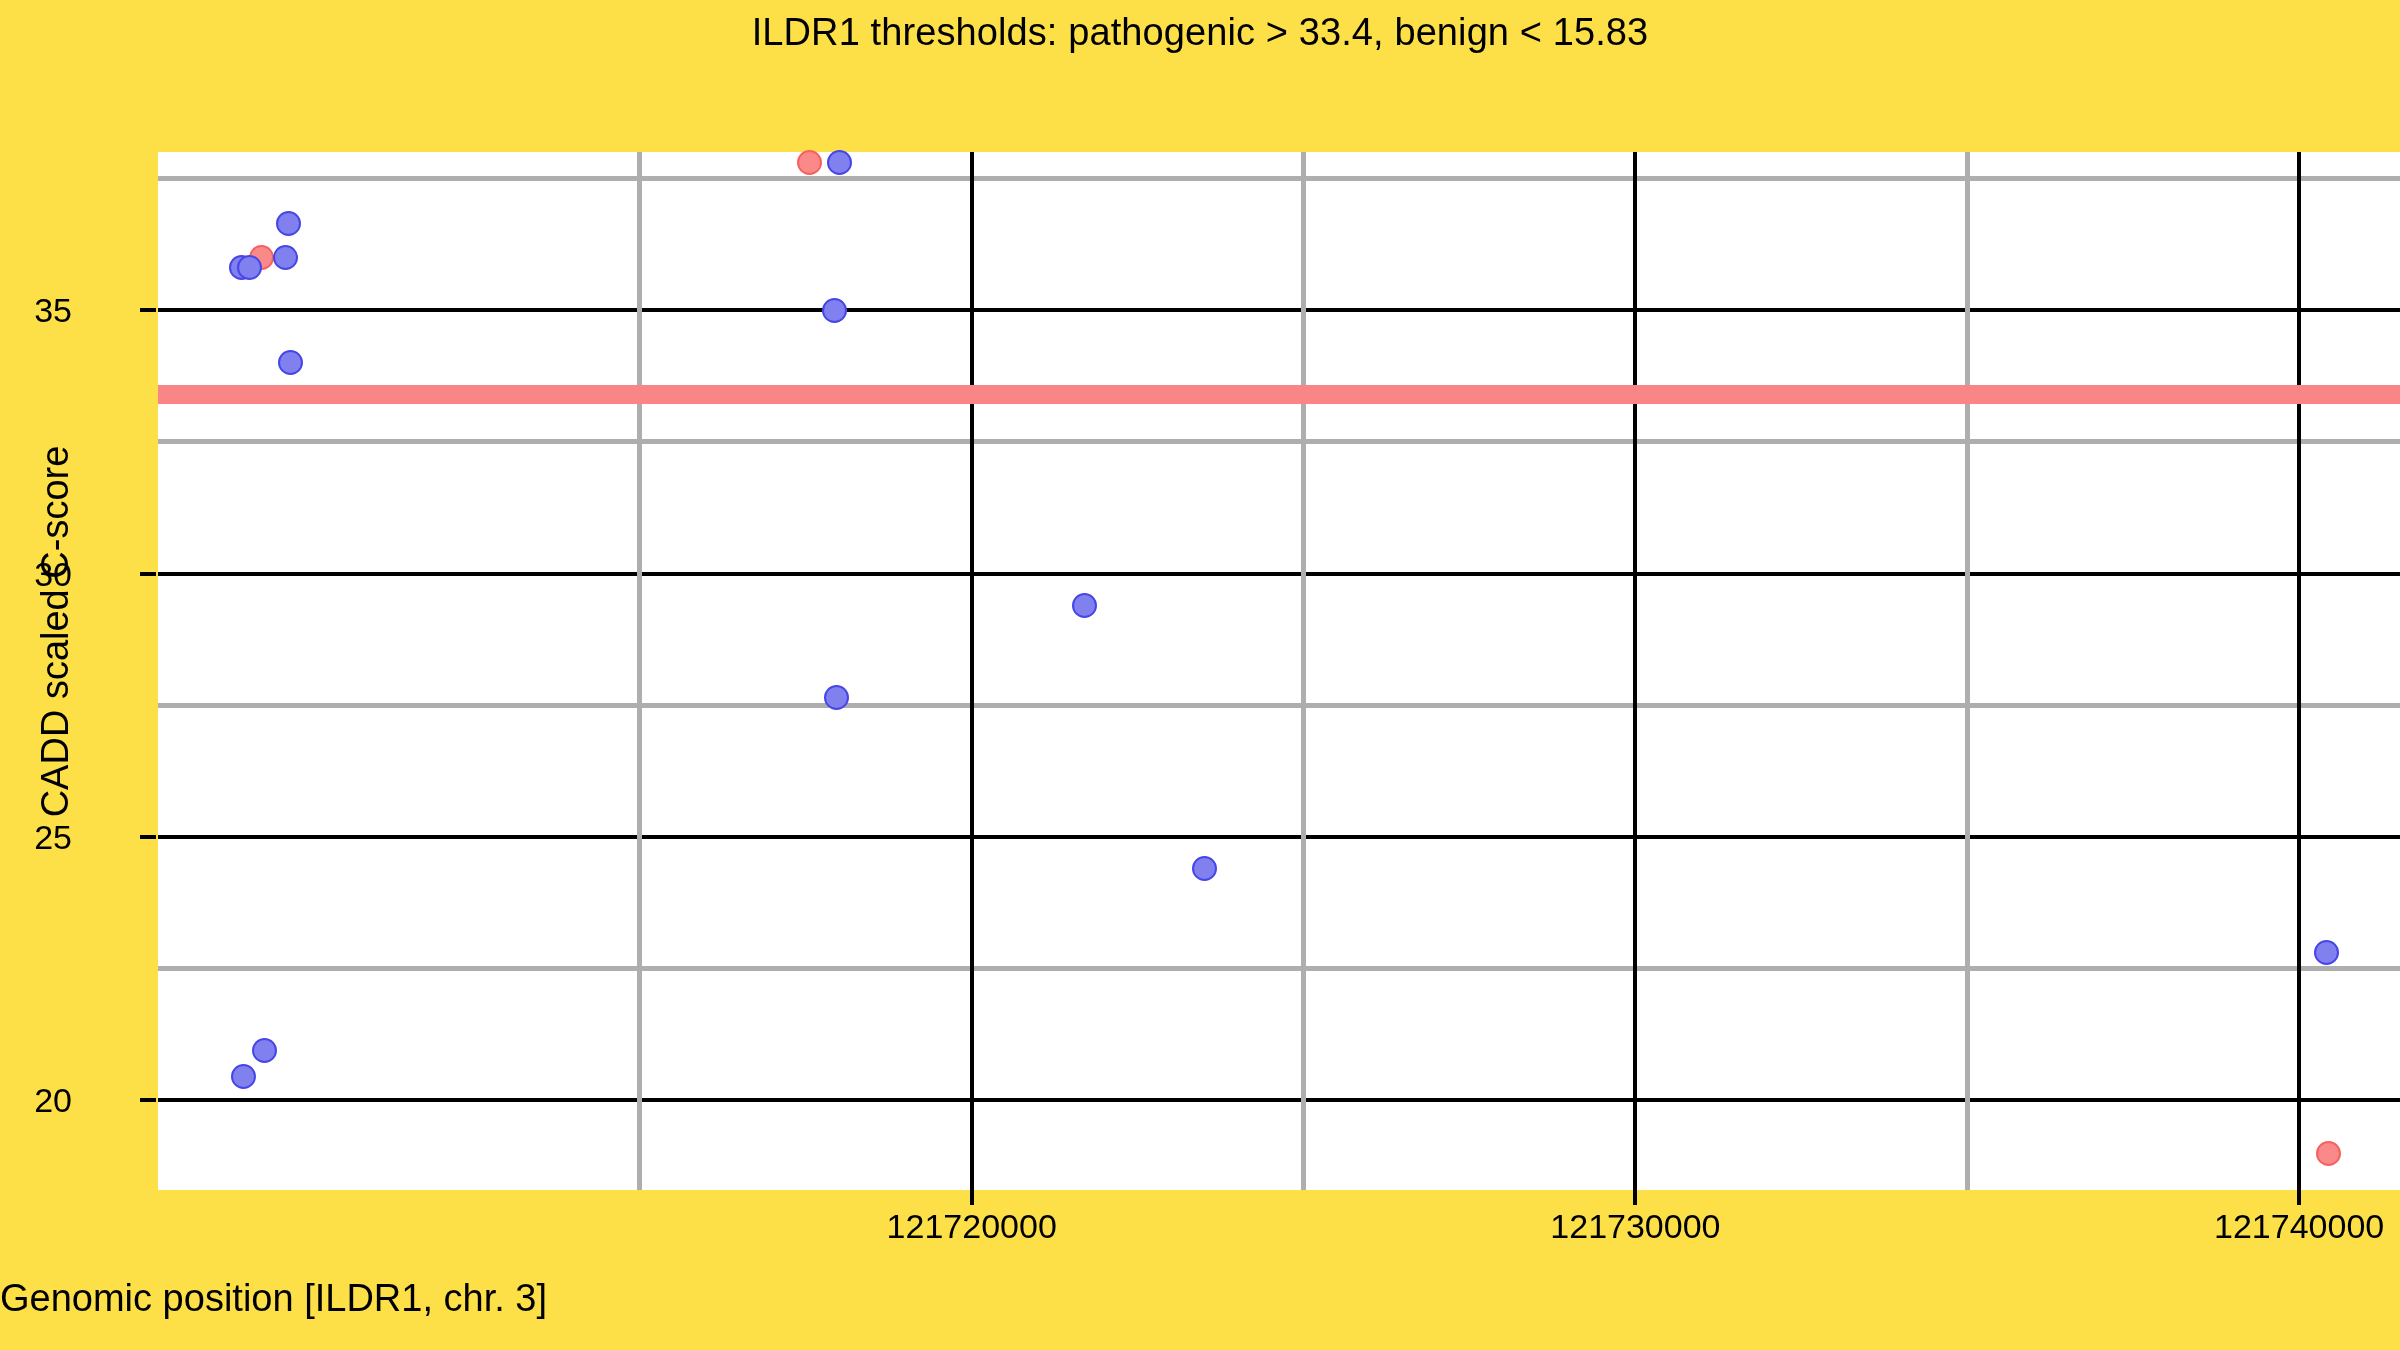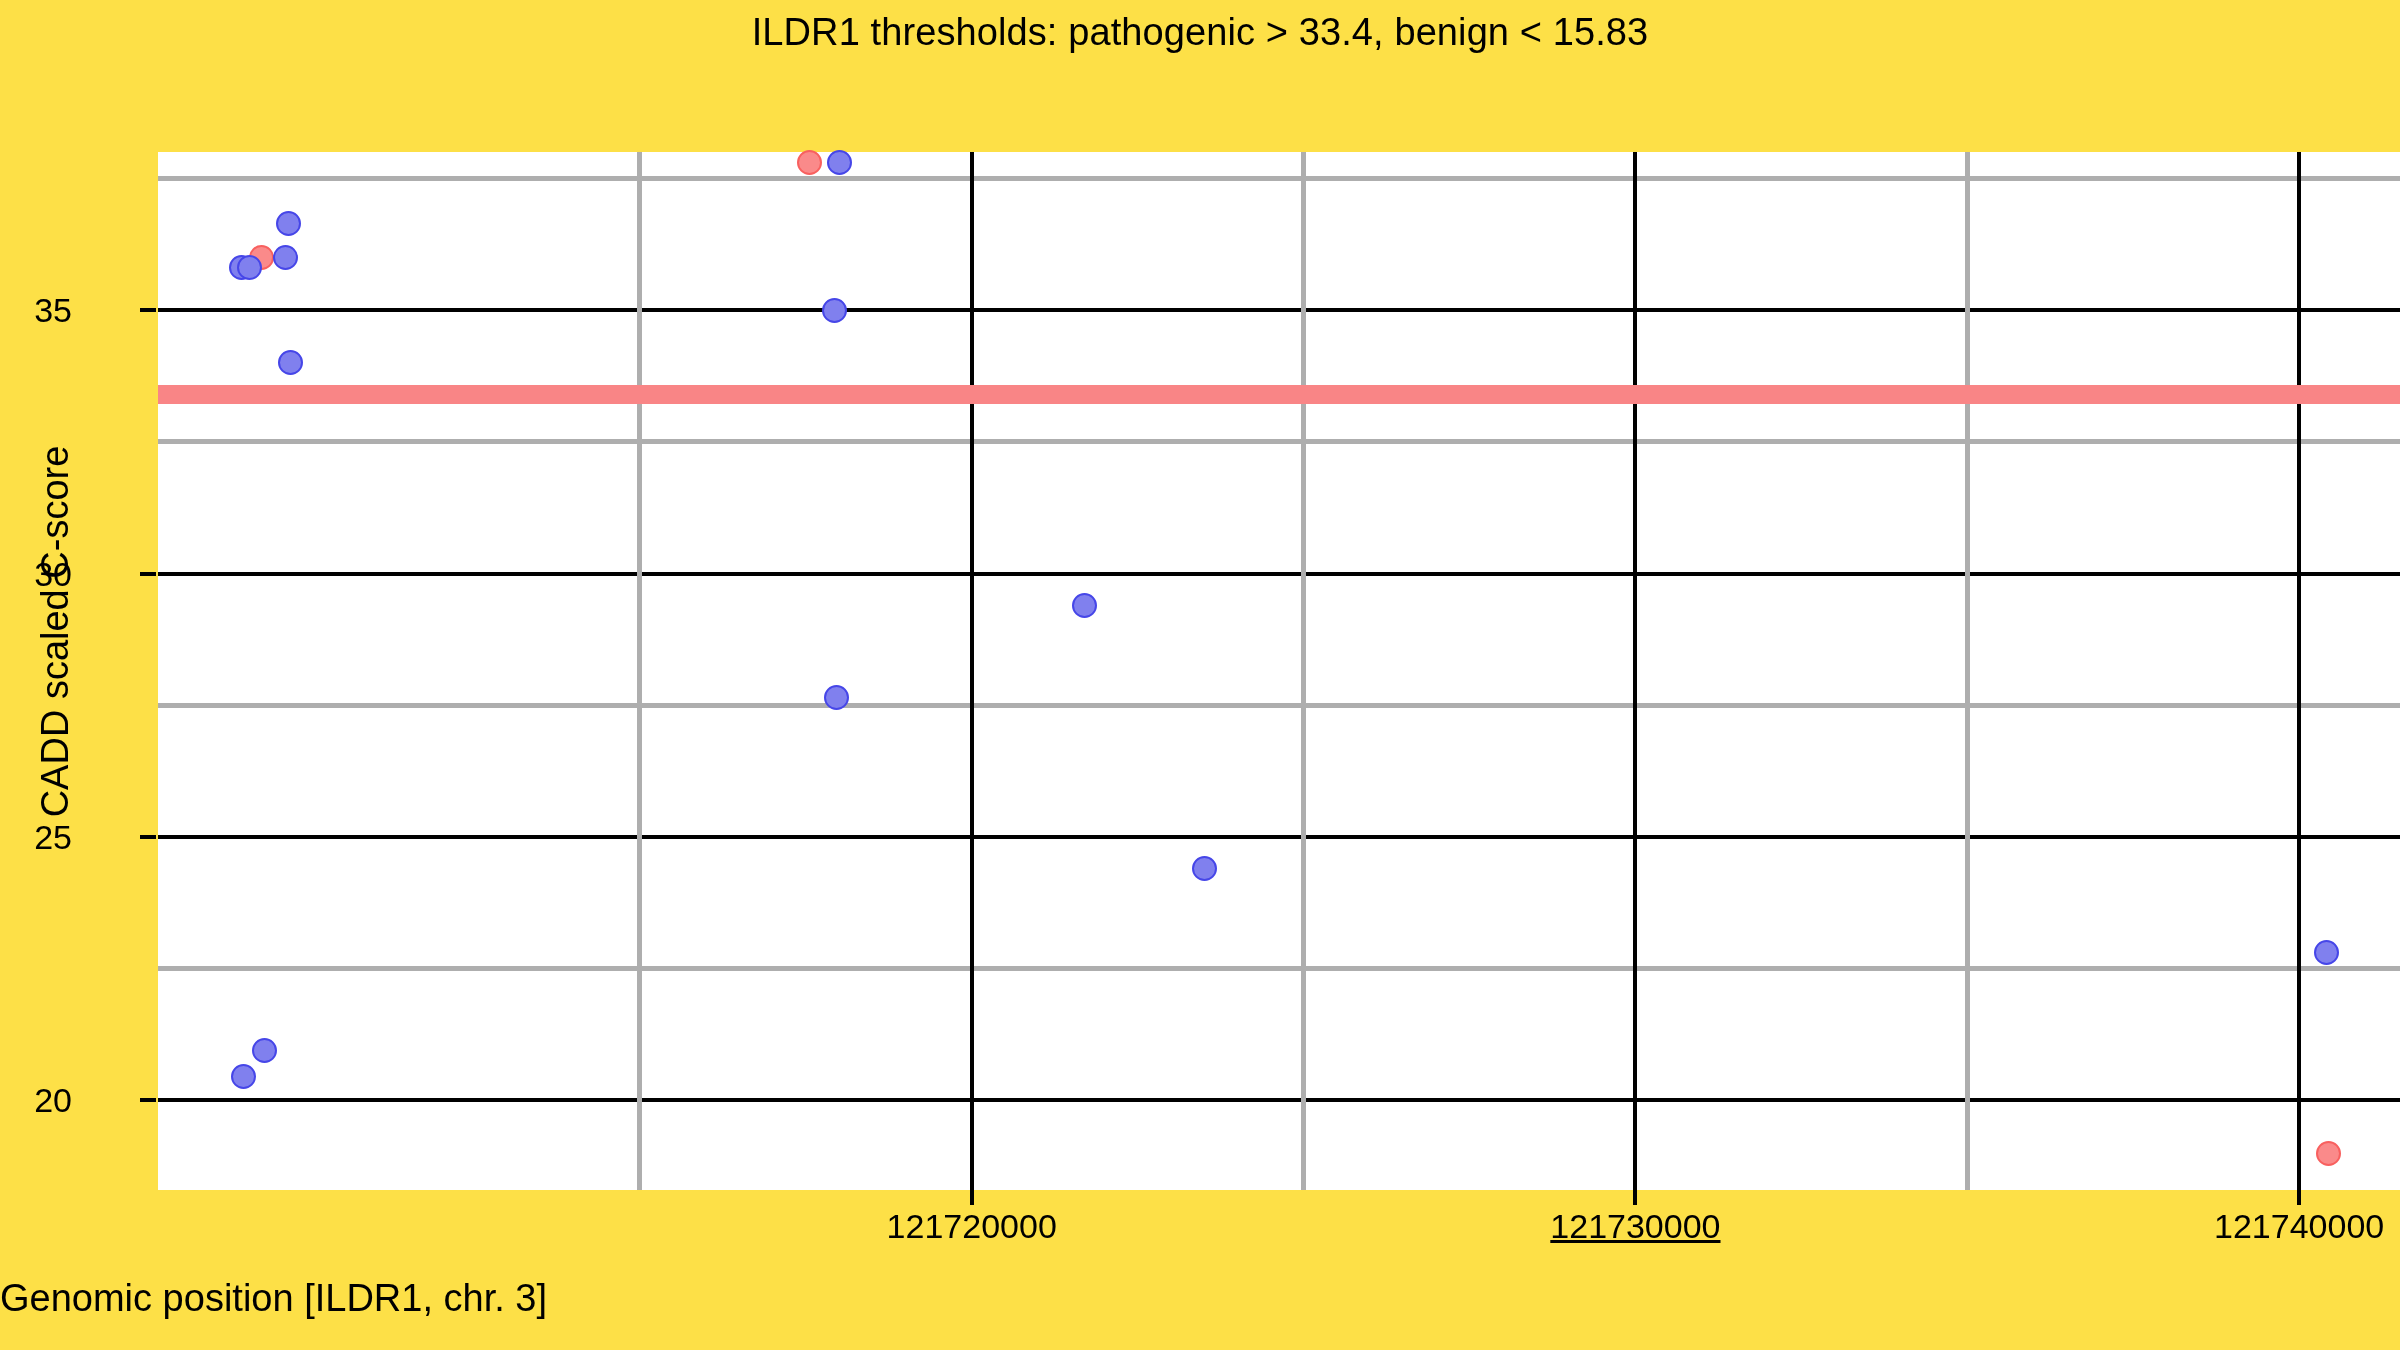--- a/index.html
+++ b/index.html
@@ -179,17 +179,17 @@
 <div class="ytick-label" style="top: 310.071px;">35</div>
     <div class="ytick-mark" style="top: 310.071px;"></div>
     <div class="ytick-label" style="top: 573.523px;">30</div>
     <div class="ytick-mark" style="top: 573.523px;"></div>
     <div class="ytick-label" style="top: 836.975px;">25</div>
     <div class="ytick-mark" style="top: 836.975px;"></div>
     <div class="ytick-label" style="top: 1100.43px;">20</div>
     <div class="ytick-mark" style="top: 1100.43px;"></div>
     <div class="xtick-label" style="left: 971.704px;">121720000</div>
     <div class="xtick-mark" style="left: 971.704px;"></div>
-    <div class="xtick-label" style="left: 1635.41px; text-decoration: underline;">121730000</div>
+    <div class="xtick-label" style="left: 1635.41px;">121730000</div>
     <div class="xtick-mark" style="left: 1635.41px;"></div>
     <div class="xtick-label" style="left: 2299.12px;">121740000</div>
     <div class="xtick-mark" style="left: 2299.12px;"></div>
   </div>
 
 </body></html>

